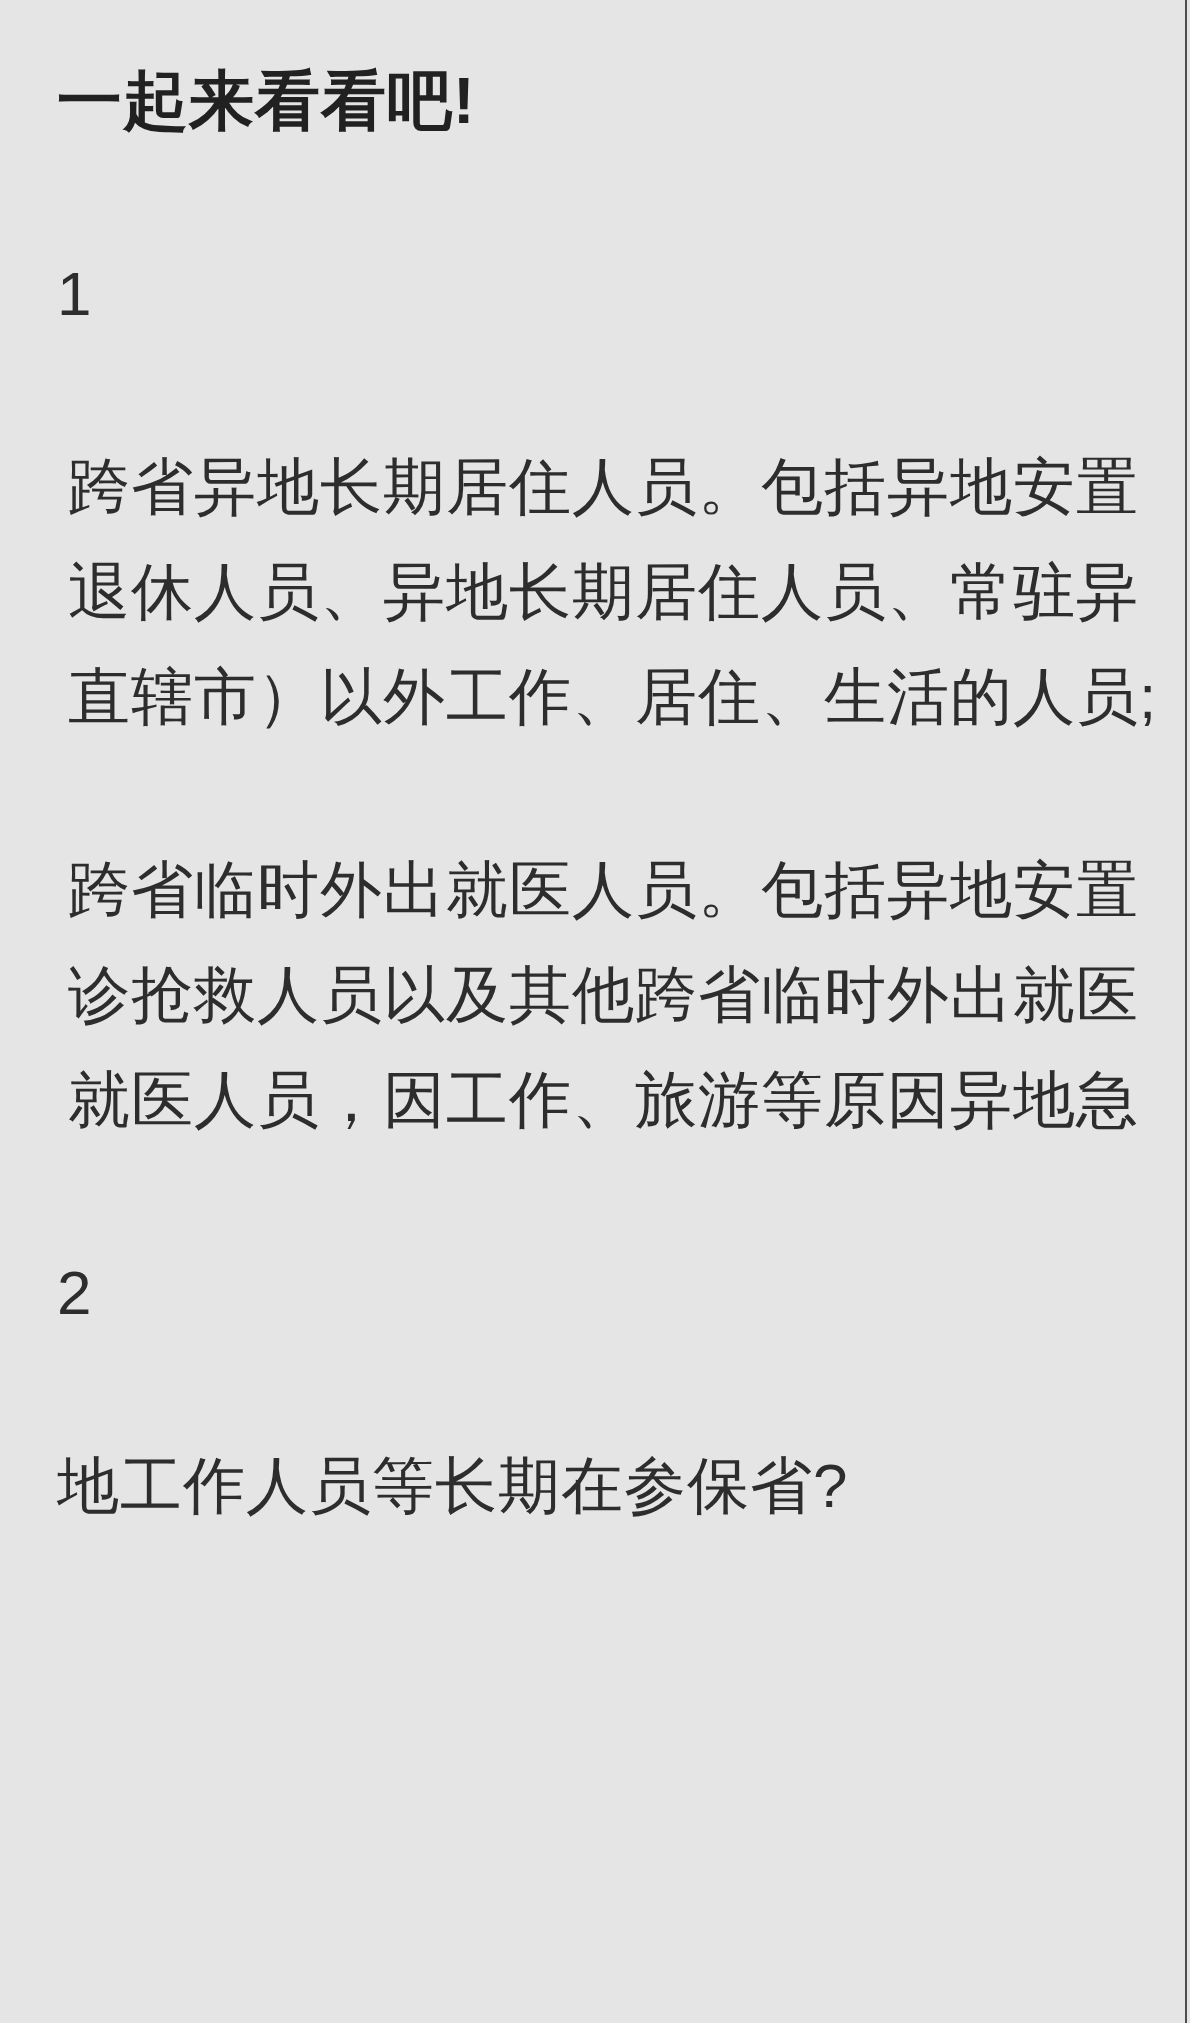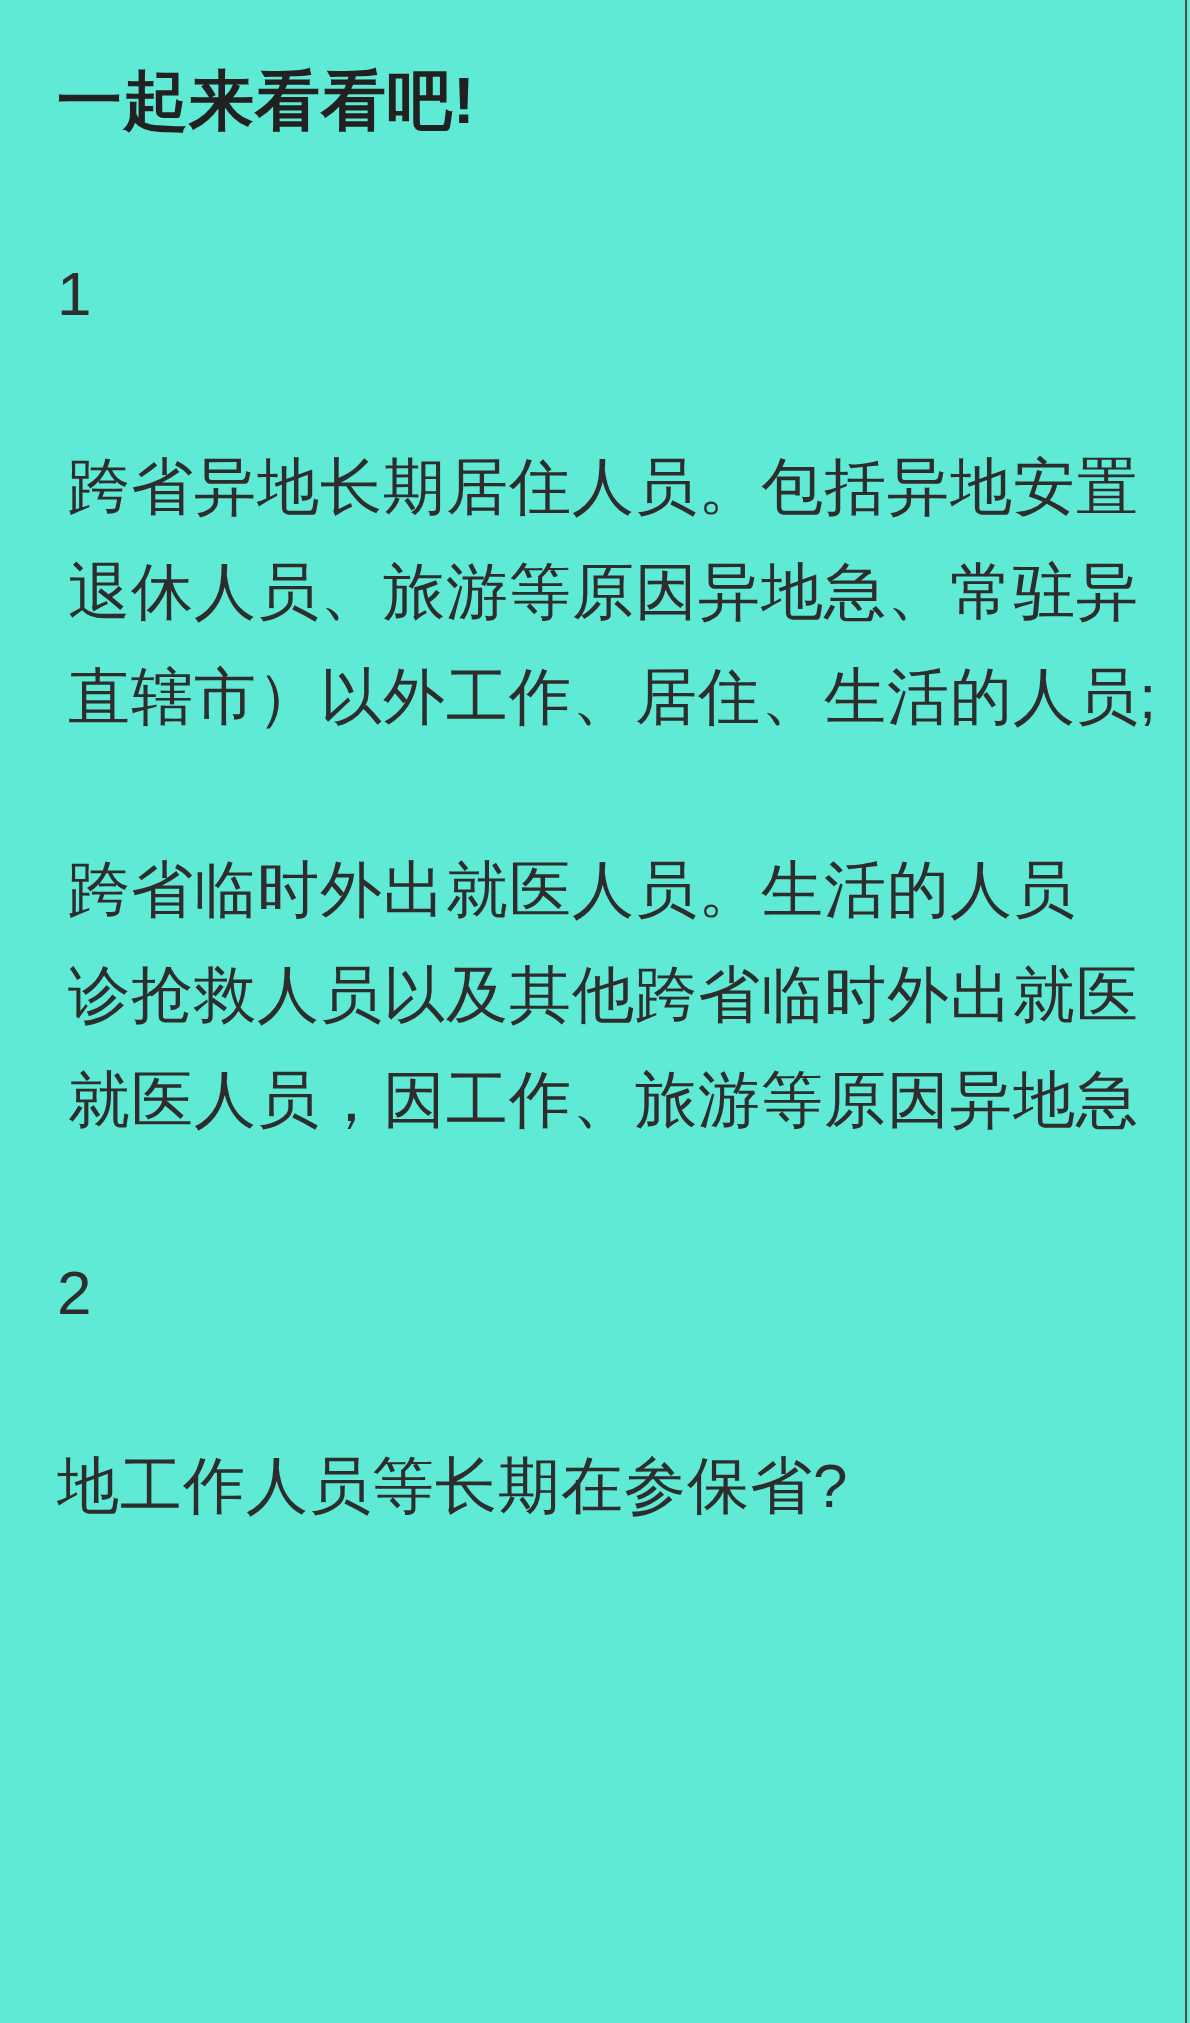--- a/index.html
+++ b/index.html
@@ -12,21 +12,21 @@
     height: 2023px;
     position: relative;
     overflow: hidden;
     font-family: "Liberation Sans", sans-serif;
     -webkit-font-smoothing: antialiased;
   }
   .page {
     position: relative;
     width: 1190px;
     height: 2023px;
-    background: #5eead4;
+    background: #e5e5e5;
   }
   .edge-line {
     position: absolute;
     top: 0;
     right: 3px;
     width: 2px;
     height: 100%;
     background: #4d4d4d;
   }
   .content {
@@ -65,26 +65,26 @@
 
   <main class="content">
 
     <h1 class="heading">一起来看看吧!</h1>
 
     <p class="section-number">1</p>
 
 
     <p class="para">
       <span class="line">跨省异地长期居住人员。包括异地安置</span>
-      <span class="line">退休人员、旅游等原因异地急、常驻异</span>
+      <span class="line">退休人员、异地长期居住人员、常驻异</span>
       <span class="line">直辖市）以外工作、居住、生活的人员;</span>
     </p>
 
     <p class="para">
-      <span class="line">跨省临时外出就医人员。生活的人员</span>
+      <span class="line">跨省临时外出就医人员。包括异地安置</span>
       <span class="line">诊抢救人员以及其他跨省临时外出就医</span>
       <span class="line">就医人员，因工作、旅游等原因异地急</span>
     </p>
 
     <p class="section-number">2</p>
 
     <p class="question">地工作人员等长期在参保省?</p>
 
   </main>
 </div>

